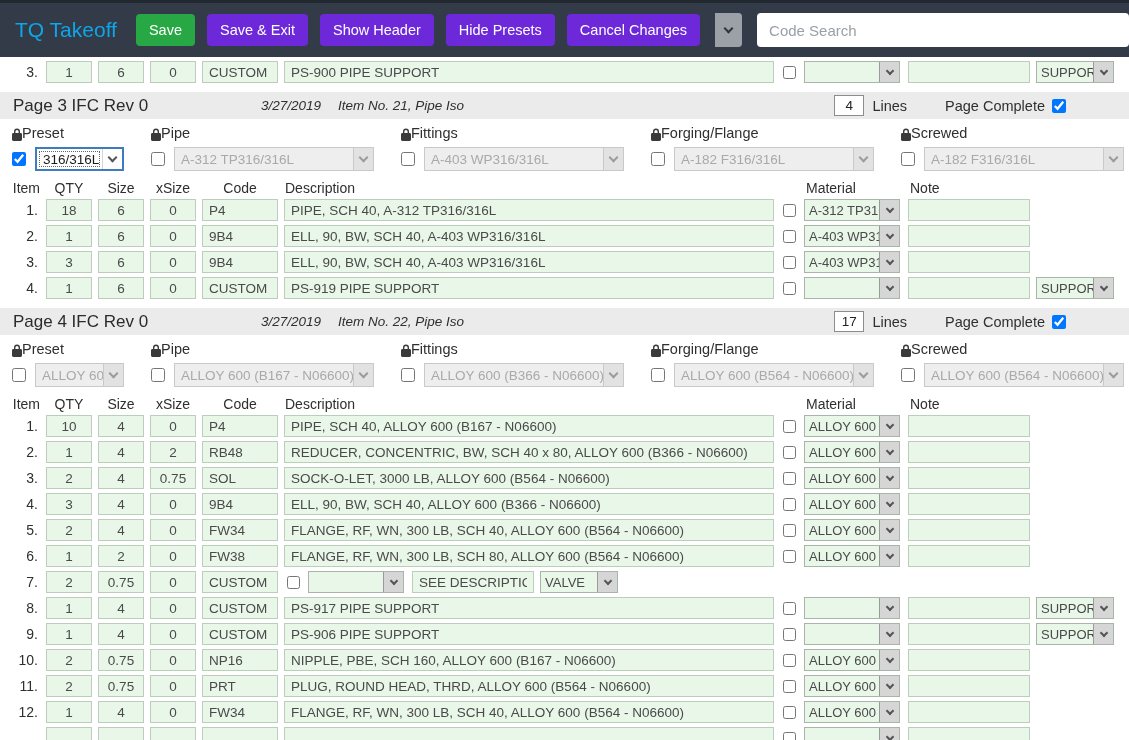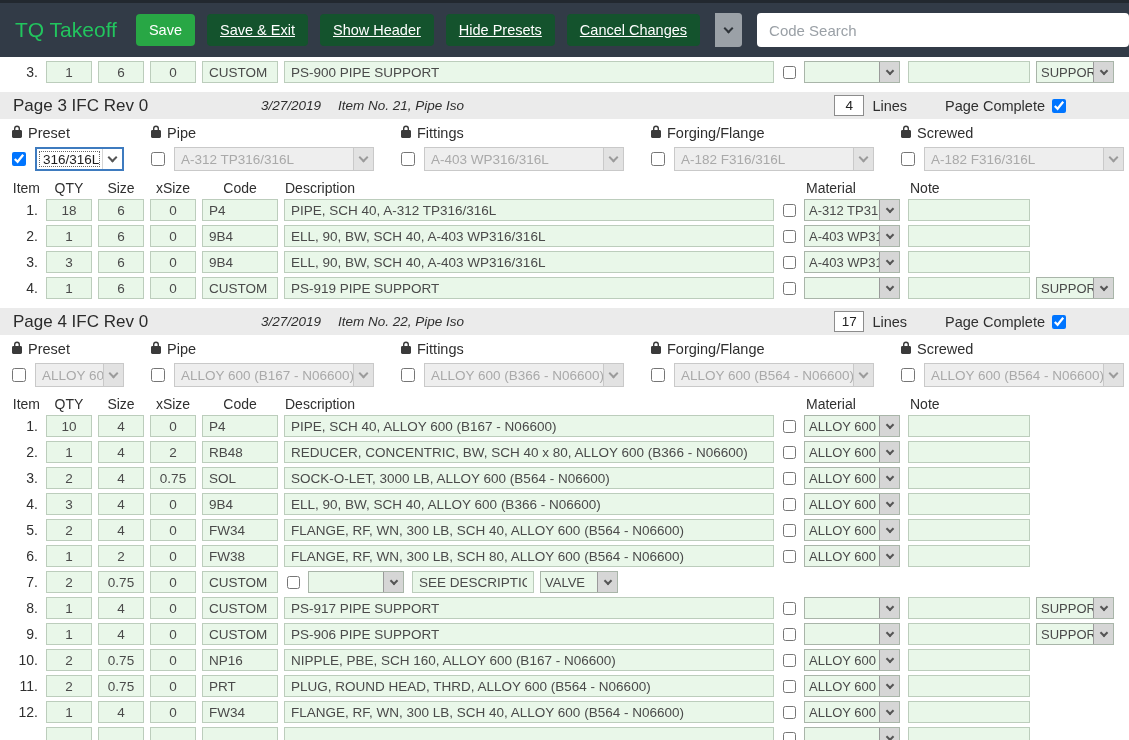--- a/index.html
+++ b/index.html
@@ -8,27 +8,27 @@
     width:1129px; height:740px; overflow:hidden;
     background:#fff; font-family:"Liberation Sans", sans-serif;
     color:#2f2f2f;
   }
 
   
   .topbar {
     height:57px; background:#323b47; border-top:3px solid #22282f;
     display:flex; align-items:center; padding-left:15px; gap:12px;
   }
-  .app-title { color:#22c55e; font-size:21px; white-space:nowrap; margin-right:7px; }
+  .app-title { color:#0ea5e9; font-size:21px; white-space:nowrap; margin-right:7px; }
   .btn {
     font-family:inherit; font-size:14.5px; color:#fff; border:none;
     border-radius:4px; padding:8px 13px; white-space:nowrap; cursor:pointer;
   }
   .btn-green { background:#28a745; }
-  .btn-gray  { background:#14532d;text-decoration:underline; }
+  .btn-gray  { background:#6d28d9; }
   .goto-select {
     background:#6c757d; color:#fff; border-radius:4px; height:34px;
     display:flex; align-items:center; font-size:14.5px; cursor:pointer; margin-left:3px;
   }
   .goto-select .lbl { padding:0 11px 0 13px; white-space:nowrap; }
   .goto-chevron {
     width:27px; align-self:stretch; background:#9ba1a7;
     border-radius:0 4px 4px 0; display:flex; align-items:center; justify-content:center;
   }
   .chev {
@@ -58,21 +58,21 @@
     width:30px; height:21px; border:1px solid #8c8c8c; background:#fff;
     text-align:center; font-size:13.5px; font-family:inherit; color:#222;
   }
   .lines-label { font-size:14.5px; margin-left:8px; }
   .pc-label { font-size:14.5px; margin-left:38px; }
   .pc-cb { width:14px; height:14px; margin-left:7px; }
 
   
   .presets { display:flex; padding:6px 0 6px 12px; }
   .preset { margin-right:27px; }
-  .preset-label { display:flex; align-items:flex-start; gap:6px; font-size:14.5px; margin-bottom:6px; }
+  .preset-label { display:flex; align-items:flex-end; font-size:14.5px; margin-bottom:6px; }
   .preset-ctl { display:flex; align-items:center; gap:9px; }
   .preset-cb { width:14px; height:14px; margin:0; }
 
   .sel { display:flex; align-items:stretch; height:24px; }
   .sel-text {
     flex:1; display:flex; align-items:center; padding:8px 6px;
     font-size:13.5px; white-space:nowrap; overflow:hidden;
   }
   .sel-btn { width:20px; display:flex; align-items:center; justify-content:center; flex:none; }
 

